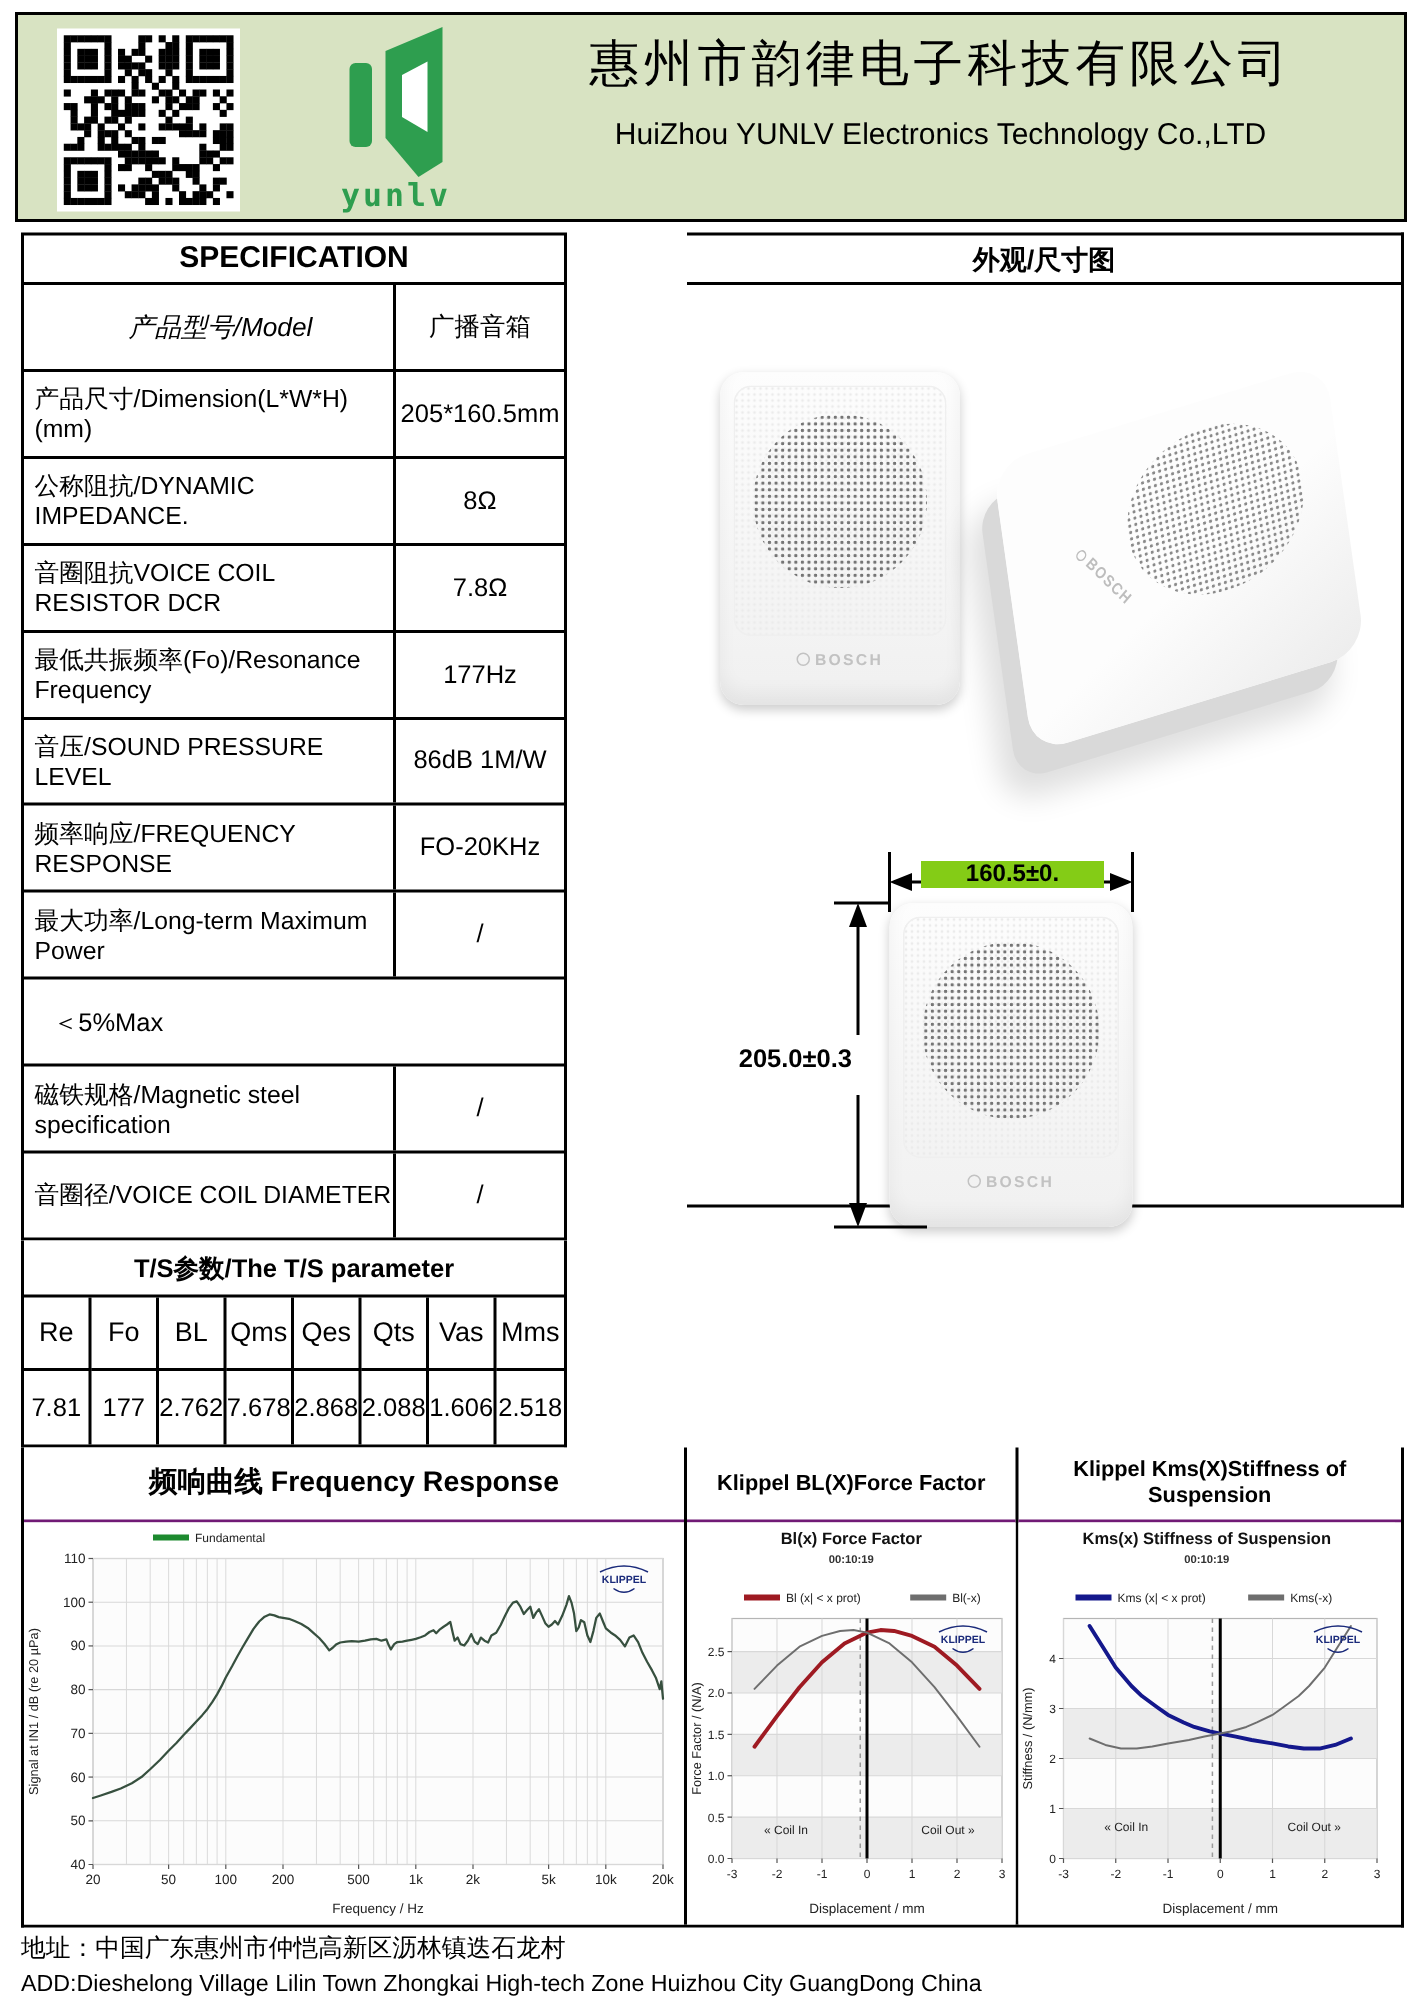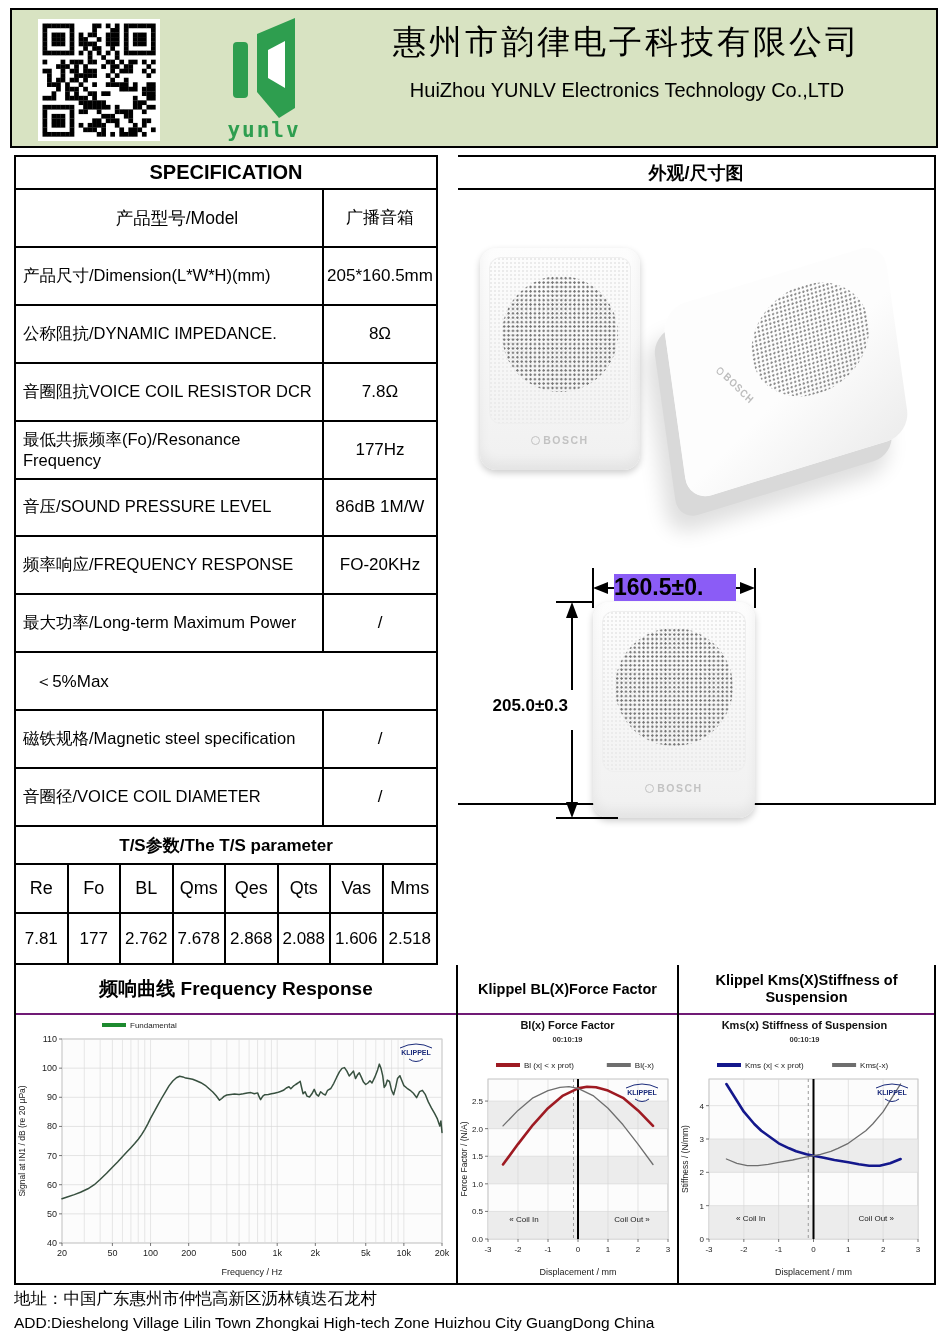--- a/index.html
+++ b/index.html
@@ -12,27 +12,27 @@
   .qr { position:absolute; left:26px; top:9px; width:122px; height:122px; background:#fff; }
   .logo { position:absolute; left:196px; top:6px; width:112px; height:132px; text-align:center; }
   .logo svg { display:block; margin:0 auto; }
   .logo-text { font-family:"DejaVu Sans Mono",monospace; font-weight:800; font-size:21px; letter-spacing:2px; color:#2e9e4f; margin-top:-2px; }
   .hdr-text { position:absolute; left:315px; top:0; width:600px; height:140px; text-align:center; }
   .company-cn { font-family:Liberation Mono, monospace; font-size:33px; letter-spacing:3px; margin-top:10px; }
   .company-en { font-size:20px; margin-top:14px; }
   .doc-title { font-size:20px; margin-top:10px; font-family:"Liberation Serif","DejaVu Serif",serif; }
 
   
-  .left-col { position:absolute; left:14px; top:155px; width:424px; height:810px; }
+  .left-col { position:absolute; left:14px; top:155px; width:364px; height:810px; }
   .spec-table { height:672px; border:2px solid #000; display:flex; flex-direction:column; background:#fff; }
   .spec-title { height:33px; border-bottom:2px solid #000; display:flex; align-items:center; justify-content:center; font-weight:bold; font-size:20px; }
   .srow { flex:1; display:flex; border-bottom:2px solid #000; }
   .srow:last-child { border-bottom:none; }
   .slabel { flex:1; display:flex; align-items:center; padding-left:7px; border-right:2px solid #000; font-size:16.5px; }
-  .srow.center .slabel { justify-content:center; padding-left:16px; font-size:17.5px; }
+  .srow.center .slabel { justify-content:center; padding-left:16px; font-size:17.5px;font-style:italic; }
   .svalue { width:112px; display:flex; align-items:center; justify-content:center; font-size:17px; text-align:center; }
   .ts-block { height:138px; border:2px solid #000; border-top:none; display:flex; flex-direction:column; background:#fff; }
   .ts-title { height:38px; border-bottom:2px solid #000; display:flex; align-items:center; justify-content:center; font-weight:bold; font-size:17px; }
   .ts-grid { flex:1; display:grid; grid-template-columns:repeat(8,1fr); grid-template-rows:1fr 1fr; }
   .ts-cell { border-right:2px solid #000; border-bottom:2px solid #000; display:flex; align-items:center; justify-content:center; font-size:17px; }
   .ts-cell.hdr-cell { font-size:18px; }
   .ts-cell:nth-child(8n) { border-right:none; }
   .ts-cell:nth-child(n+9) { border-bottom:none; }
 
   
@@ -60,21 +60,21 @@
   .spk3d .body3d { position:absolute; left:24px; top:34px; width:232px; height:192px;
         background:linear-gradient(150deg,#fdfdfd 55%,#ececec); border-radius:24px;
         transform:rotate(-17deg) skewX(-9deg);
         box-shadow:-16px 18px 0 -3px #d9d9d9, -24px 28px 20px rgba(0,0,0,.13); }
   .spk3d .grille3d { position:absolute; right:26px; top:18px; width:122px; height:108px; border-radius:50%;
         background-image:radial-gradient(#8a8a8a 1px, transparent 1.25px); background-size:4.2px 4.2px; }
   .spk3d .brand3d { position:absolute; left:38px; top:88px; transform:rotate(55deg); color:#bdbdbd;
         font-size:10px; font-weight:bold; letter-spacing:1px; }
 
   .dim-overlay { position:absolute; inset:0; pointer-events:none; }
-  .dim-label-w { position:absolute; left:156px; top:384px; width:122px; font-size:23px; font-weight:bold; background:#8b5cf6; }
+  .dim-label-w { position:absolute; left:156px; top:384px; width:122px; text-align:center; font-size:16px; font-weight:bold; background:#84cc16; }
   .dim-label-h { position:absolute; left:8px; top:506px; width:102px; text-align:right; font-size:17px; font-weight:bold; background:#fff; }
 
   
   .charts { position:absolute; left:14px; top:965px; width:922px; height:320px; border:2px solid #000; border-top:none; display:flex; background:#fff; }
   .chart-cell { display:flex; flex-direction:column; }
   .cell-fr { width:442px; border-right:2px solid #000; }
   .cell-bl { width:221px; border-right:2px solid #000; }
   .cell-kms { flex:1; }
   .chart-header { height:50px; border-bottom:2px solid #701a75; display:flex; align-items:center; justify-content:center; text-align:center; font-weight:bold; padding:0 10px; line-height:1.15; }
   .cell-fr .chart-header { font-size:19px; }

